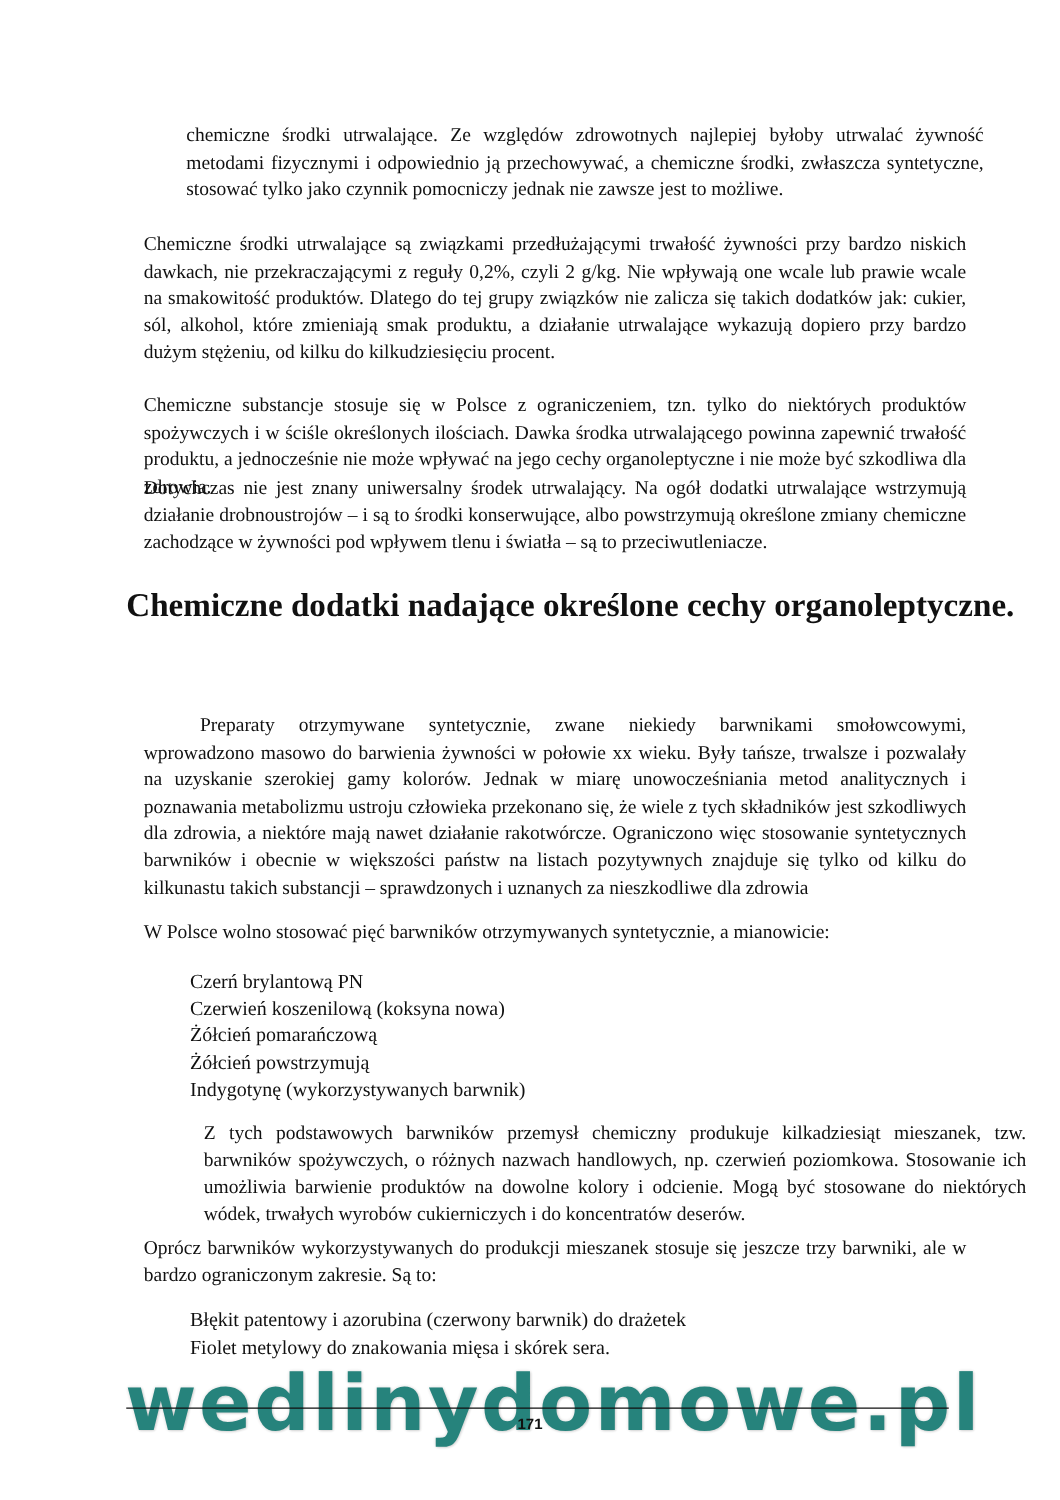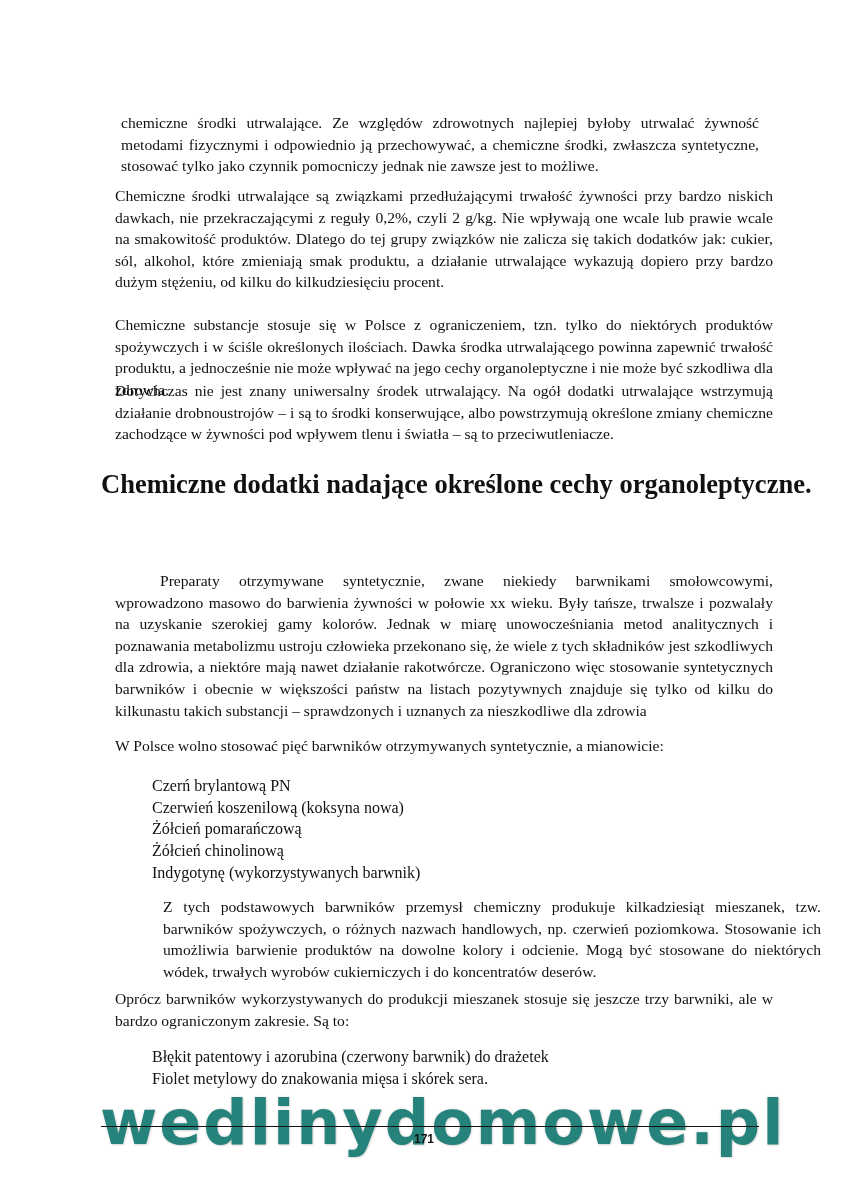--- a/index.html
+++ b/index.html
@@ -45,39 +45,39 @@
     text-shadow: 0 0 3px rgba(0,0,0,0.18), 1px 1px 2px rgba(0,0,0,0.12);
     opacity: 0.9;
     pointer-events: none;
   }
 </style>
 </head>
 <body>
 
 <div class="page">
 
-  <p class="p indent-block" style="top:112px;">chemiczne środki utrwalające. Ze względów zdrowotnych najlepiej byłoby utrwalać żywność metodami fizycznymi i odpowiednio ją przechowywać, a chemiczne środki, zwłaszcza syntetyczne, stosować tylko jako czynnik pomocniczy jednak nie zawsze jest to możliwe.</p>
+  <p class="p indent-block" style="top:98px;margin-left:28px;">chemiczne środki utrwalające. Ze względów zdrowotnych najlepiej byłoby utrwalać żywność metodami fizycznymi i odpowiednio ją przechowywać, a chemiczne środki, zwłaszcza syntetyczne, stosować tylko jako czynnik pomocniczy jednak nie zawsze jest to możliwe.</p>
 
   <p class="p" style="top:185px;">Chemiczne środki utrwalające  są związkami przedłużającymi trwałość żywności przy bardzo niskich dawkach, nie przekraczającymi z reguły 0,2%, czyli 2 g/kg. Nie wpływają one wcale lub prawie wcale na smakowitość produktów. Dlatego do tej grupy związków nie zalicza się takich dodatków jak: cukier, sól, alkohol, które zmieniają smak produktu, a działanie utrwalające wykazują dopiero przy bardzo dużym stężeniu, od kilku do kilkudziesięciu procent.</p>
 
   <p class="p" style="top:314px;">Chemiczne substancje stosuje się w Polsce z ograniczeniem, tzn. tylko do niektórych produktów spożywczych i w ściśle określonych ilościach. Dawka środka utrwalającego powinna zapewnić trwałość produktu, a jednocześnie nie może wpływać na jego cechy organoleptyczne i nie może być szkodliwa dla zdrowia.</p>
 
   <p class="p" style="top:380px;">Dotychczas nie jest znany uniwersalny środek utrwalający. Na ogół dodatki utrwalające wstrzymują działanie drobnoustrojów – i są to środki konserwujące, albo powstrzymują określone zmiany chemiczne zachodzące w żywności pod wpływem tlenu i światła – są to przeciwutleniacze.</p>
 
   <h2 class="heading">Chemiczne dodatki nadające określone cechy organoleptyczne.</h2>
 
   <p class="p first-line" style="top:570px;">Preparaty otrzymywane syntetycznie, zwane niekiedy barwnikami smołowcowymi, wprowadzono masowo do barwienia żywności w połowie xx wieku. Były tańsze, trwalsze i pozwalały na uzyskanie szerokiej gamy kolorów. Jednak w miarę unowocześniania metod analitycznych i poznawania metabolizmu ustroju człowieka przekonano się, że wiele z tych składników jest szkodliwych dla zdrowia, a niektóre mają nawet działanie rakotwórcze. Ograniczono więc stosowanie syntetycznych barwników i obecnie w większości państw na listach pozytywnych znajduje się tylko od kilku do kilkunastu takich substancji – sprawdzonych i uznanych za nieszkodliwe dla zdrowia</p>
 
   <p class="p" style="top:735px;">W Polsce wolno stosować pięć barwników otrzymywanych syntetycznie, a mianowicie:</p>
 
   <ul class="list" style="top:775px;">
     <li>Czerń brylantową PN</li>
     <li>Czerwień koszenilową (koksyna nowa)</li>
     <li>Żółcień pomarańczową</li>
-    <li>Żółcień chinolinową</li>
+    <li>Żółcień powstrzymują</li>
     <li>Indygotynę (wykorzystywanych barwnik)</li>
   </ul>
 
   <p class="p" style="top:896px;margin-left:48px;">Z tych podstawowych barwników przemysł chemiczny produkuje kilkadziesiąt mieszanek, tzw. barwników spożywczych, o różnych nazwach handlowych, np. czerwień poziomkowa. Stosowanie ich umożliwia barwienie produktów na dowolne kolory i odcienie. Mogą być stosowane do niektórych wódek, trwałych wyrobów cukierniczych i do koncentratów deserów.</p>
 
   <p class="p" style="top:988px;">Oprócz barwników wykorzystywanych do produkcji mieszanek stosuje się jeszcze trzy barwniki, ale w bardzo ograniczonym zakresie. Są to:</p>
 
   <ul class="list" style="top:1046px;">
     <li>Błękit patentowy i azorubina (czerwony barwnik) do drażetek</li>
     <li>Fiolet metylowy do znakowania mięsa i skórek sera.</li>

